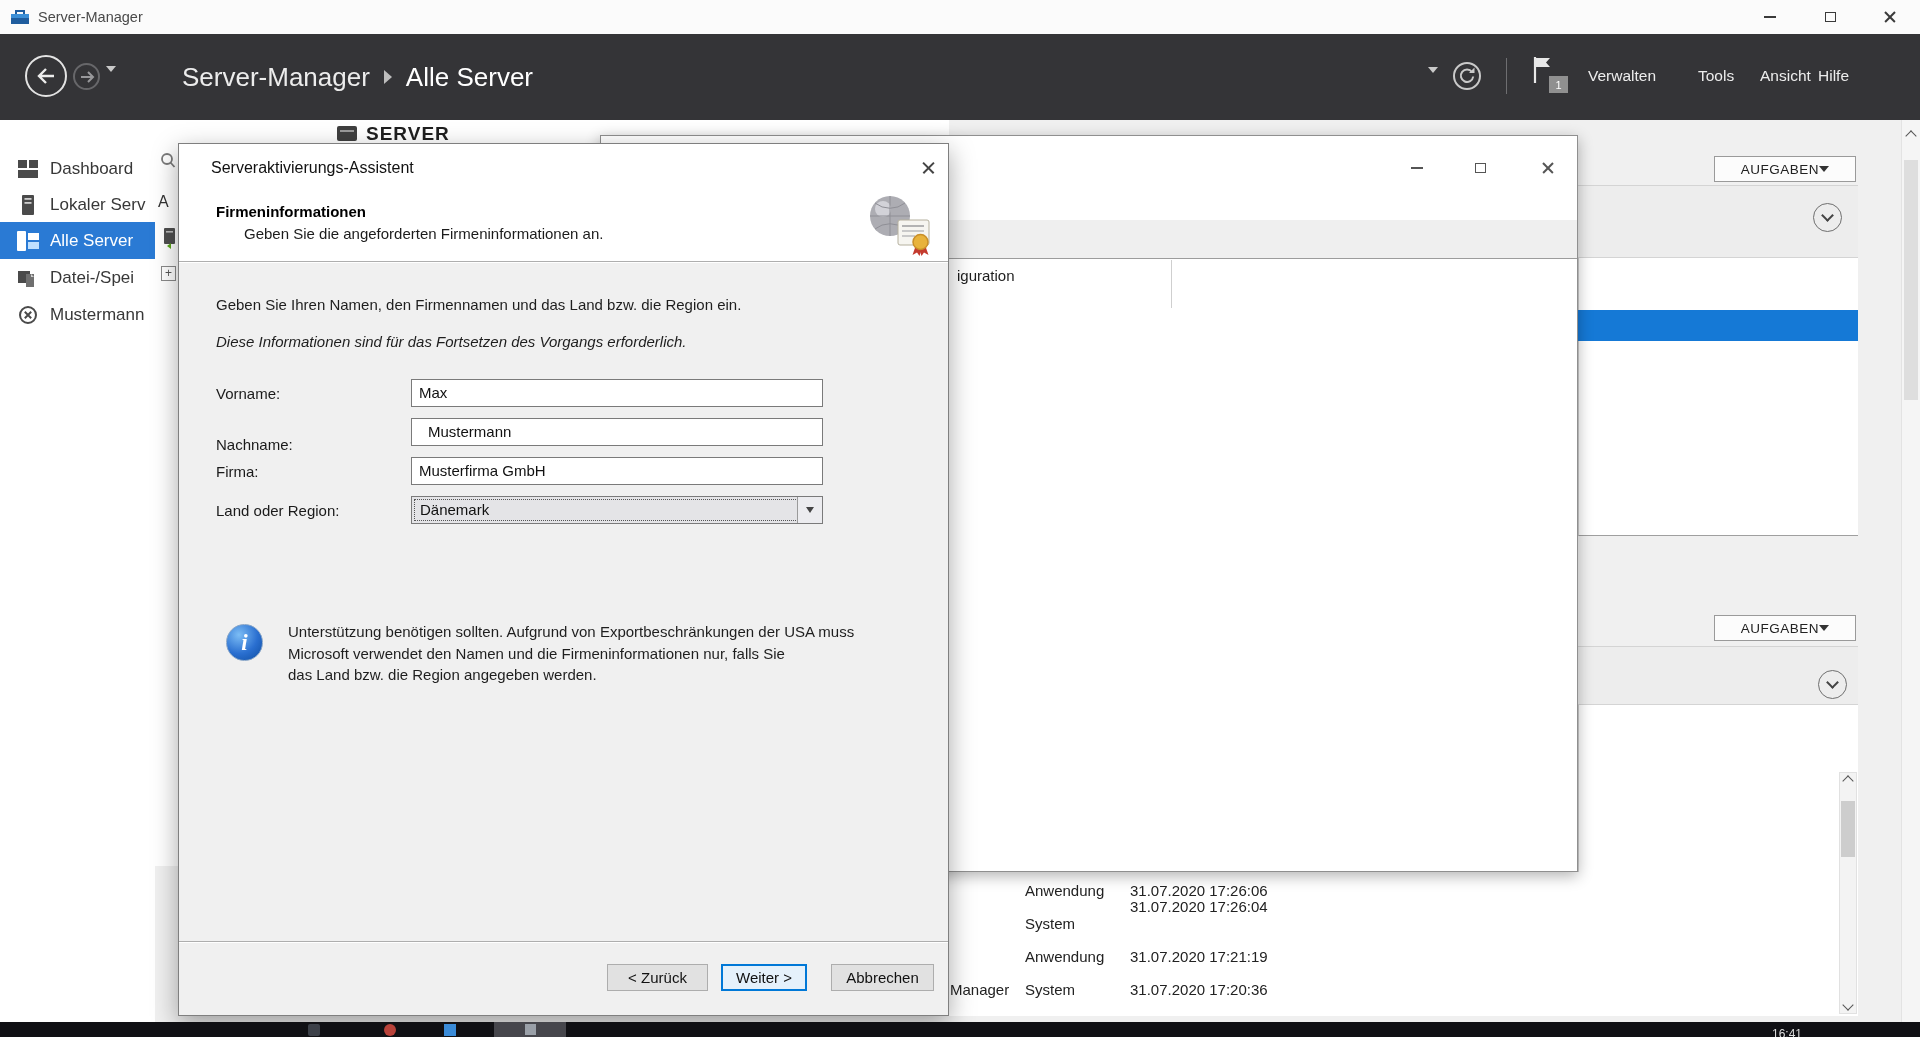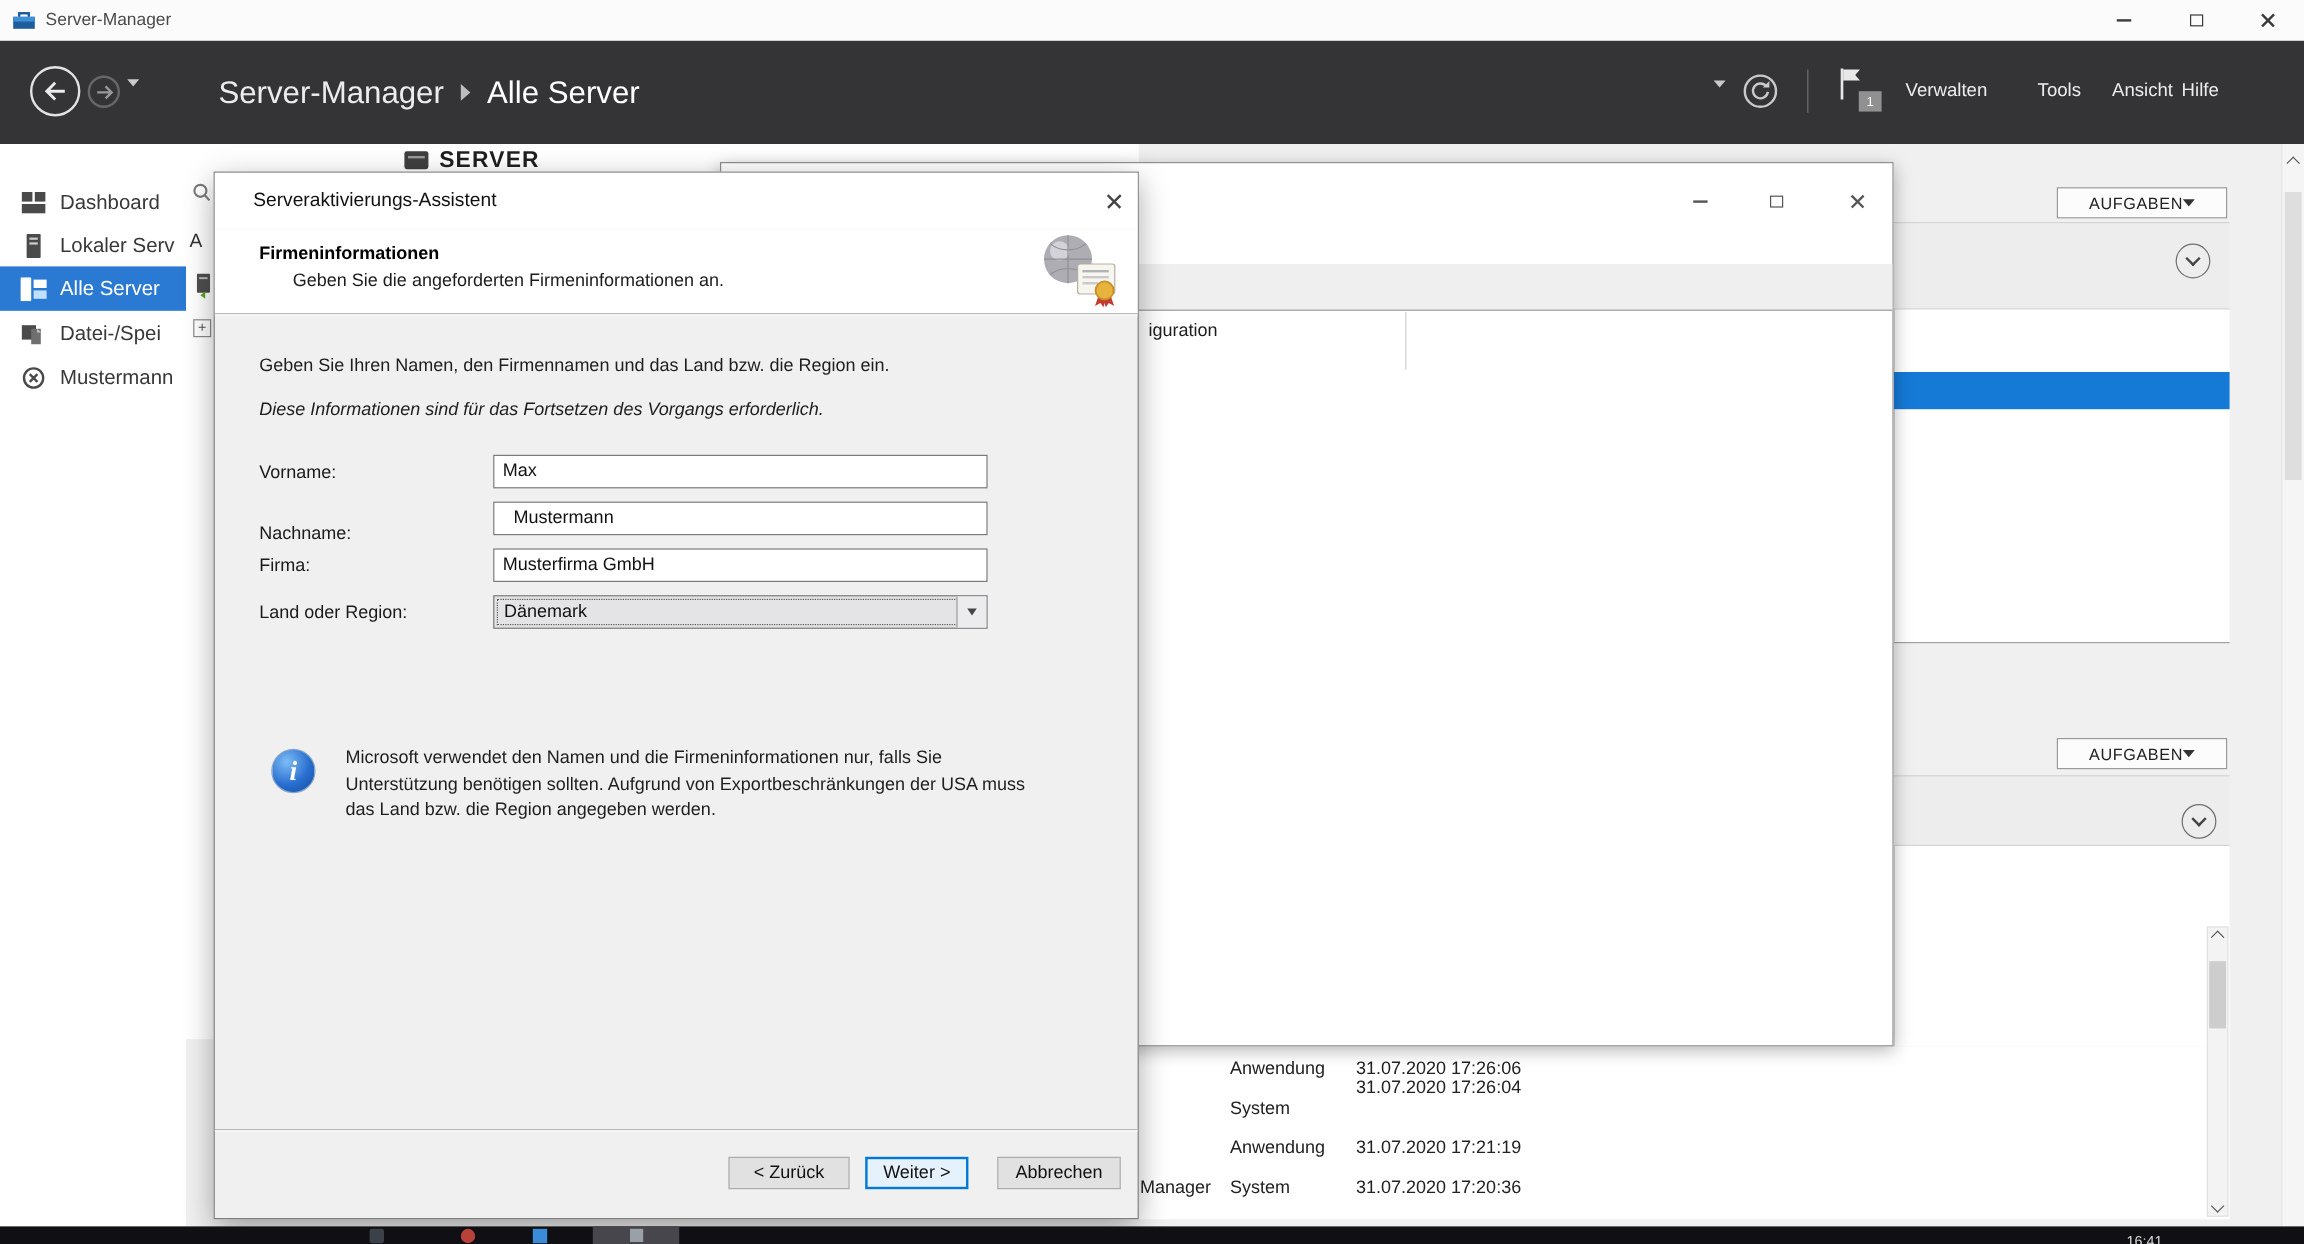--- a/index.html
+++ b/index.html
@@ -365,22 +365,22 @@
     <span class="fld-label" style="top:358px;">Land oder Region:</span>
     <div class="fld-combo" style="top:352px;">
       <span class="val">Dänemark</span>
       <span class="combo-arrow">
           <span class="tri"></span>
         </span>
     </div>
 
     <div class="abs info-ico">i</div>
     <div class="abs info-lines">
+      <div>Unterstützung benötigen sollten. Aufgrund von Exportbeschränkungen der USA muss</div>
       <div>Microsoft verwendet den Namen und die Firmeninformationen nur, falls Sie</div>
-      <div>Unterstützung benötigen sollten. Aufgrund von Exportbeschränkungen der USA muss</div>
       <div>das Land bzw. die Region angegeben werden.</div>
     </div>
 
     <div class="abs groove" style="top:797px;"></div>
     <button class="dlg-btn" style="left:428px;width:101px;">&lt; Zurück</button>
     <button class="dlg-btn default" style="left:542px;width:86px;">Weiter &gt;</button>
     <button class="dlg-btn" style="left:652px;width:103px;">Abbrechen</button>
   </div>
 
   <div class="abs taskbar"></div>

